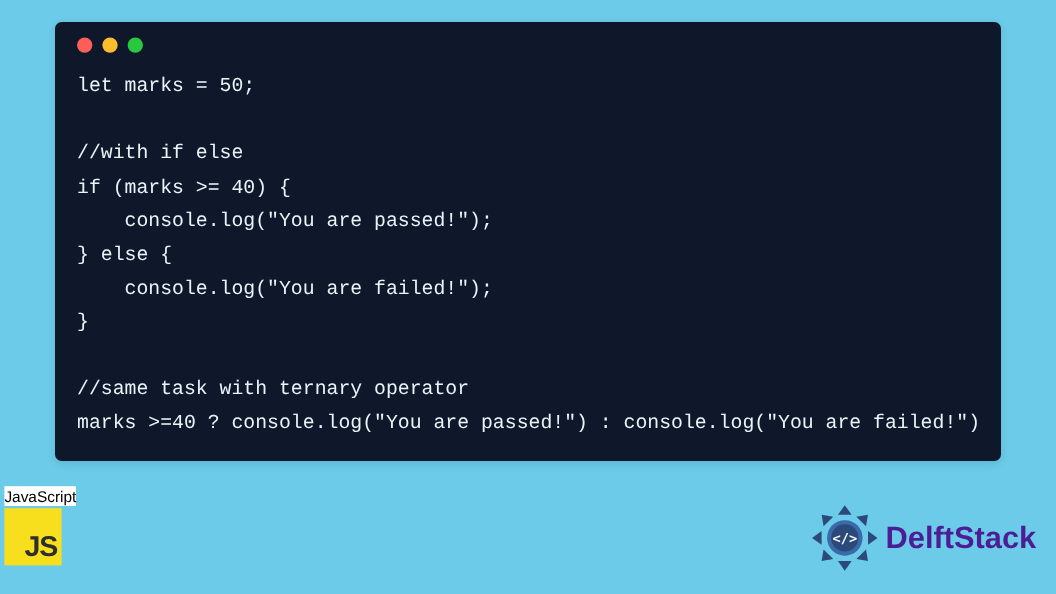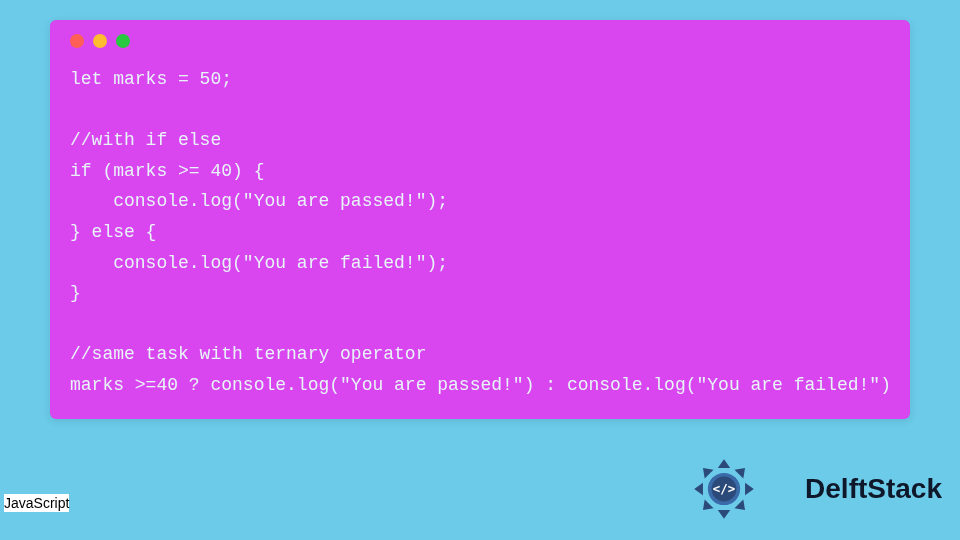--- a/index.html
+++ b/index.html
@@ -9,21 +9,21 @@
     background: #6bcbe8;
     font-family: -apple-system, BlinkMacSystemFont, "Segoe UI", Arial, sans-serif;
     position: relative;
     overflow: hidden;
   }
   .code-window {
     position: absolute;
     left: 50px;
     top: 20px;
     right: 50px;
-    background: #d946ef;
+    background: #0f172a;
     border-radius: 6px;
     padding: 14px 20px 18px 20px;
     box-shadow: 0 2px 8px rgba(0,0,0,0.1);
   }
   .traffic-lights {
     display: flex;
     gap: 9px;
     margin-bottom: 16px;
   }
   .traffic-lights span {
@@ -76,23 +76,22 @@
     position: absolute;
     right: 18px;
     bottom: 20px;
     display: flex;
     align-items: center;
     gap: 6px;
   }
   .delft-text {
     font-size: 28px;
     font-weight: 600;
-    color: #0f172a;
+    color: #4c1d95;
     font-family: Arial, sans-serif;
-    margin-left: 44px;
   }
   .delft-logo {
     width: 62px;
     height: 62px;
     position: relative;
   }
 </style>
 </head>
 <body>
 
@@ -110,20 +109,23 @@
 } else {
     console.log("You are failed!");
 }
 
 //same task with ternary operator
 marks &gt;=40 ? console.log("You are passed!") : console.log("You are failed!")</div>
 </div>
 
 <div class="js-badge">
   <div class="label">JavaScript</div>
+  <div class="logo">
+    <span>JS</span>
+  </div>
 </div>
 
 <div class="delft">
   <div class="delft-logo">
     <svg viewBox="0 0 100 100" width="62" height="62">
       <g transform="translate(50,50)">
         <g fill="#2b4a7a">
           <polygon points="0,-48 10,-34 -10,-34" transform="rotate(0)"></polygon>
           <polygon points="0,-48 10,-34 -10,-34" transform="rotate(45)"></polygon>
           <polygon points="0,-48 10,-34 -10,-34" transform="rotate(90)"></polygon>

